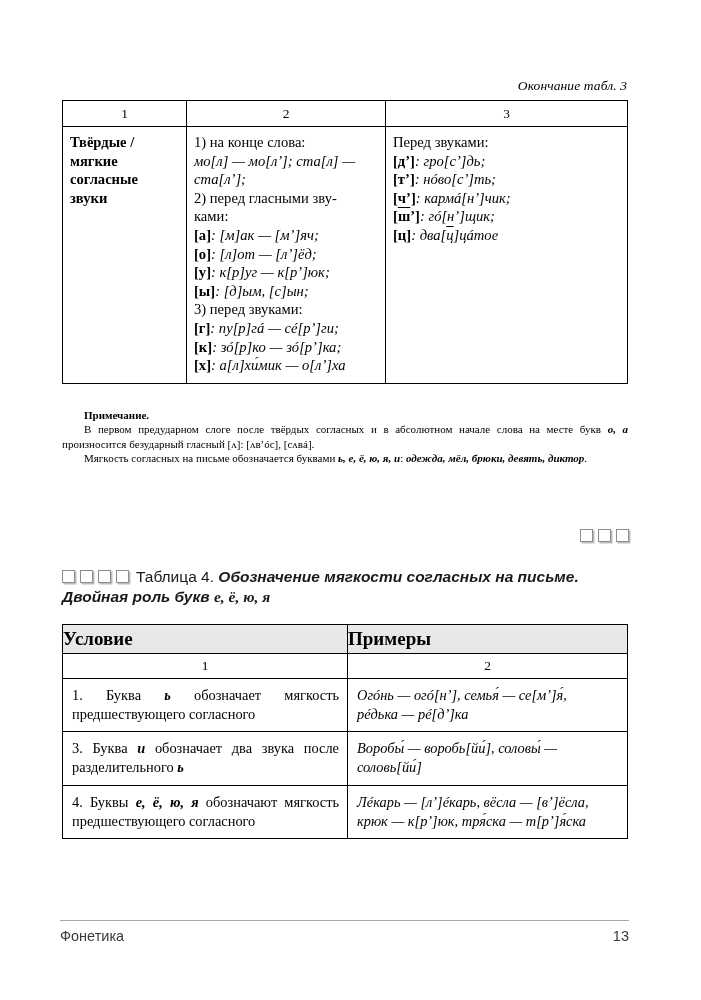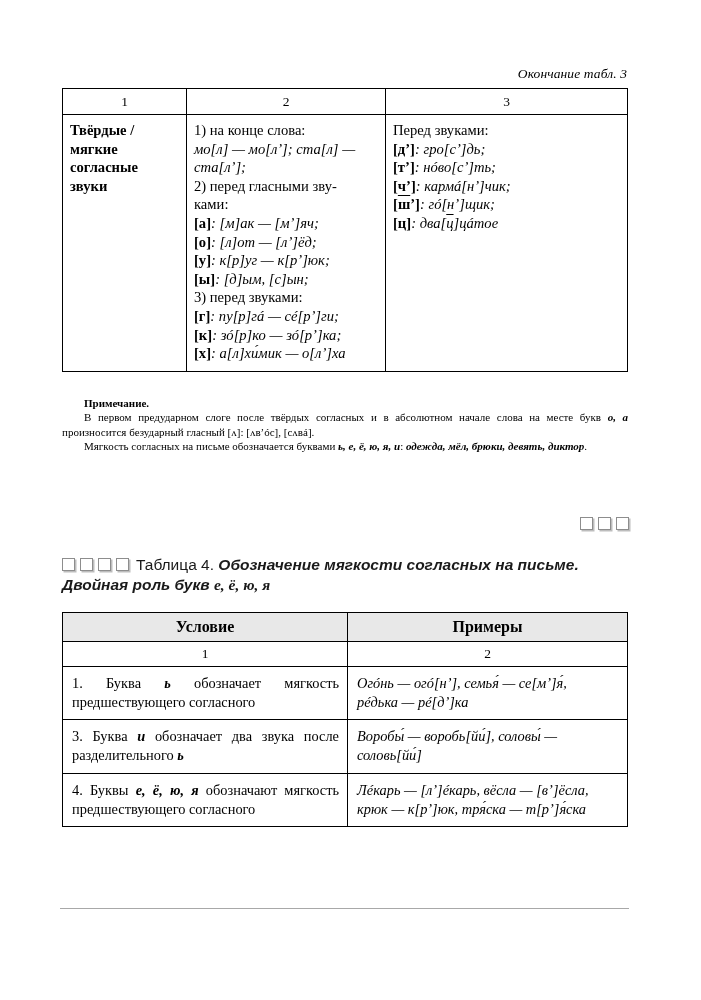--- a/index.html
+++ b/index.html
@@ -11,21 +11,21 @@
   body {
     width: 701px;
     height: 1000px;
     position: relative;
     font-family: "Liberation Serif", "DejaVu Serif", serif;
     color: #000000;
     overflow: hidden;
   }
   .page {
     position: absolute;
-    left: 0; top: 0;
+    left: 0; top: 12px;
     width: 701px;
     height: 752px;
     box-sizing: border-box;
   }
 
   
   .b  { font-weight: bold; }
   .i  { font-style: italic; }
   .bi { font-weight: bold; font-style: italic; }
   .ovl { text-decoration: overline; }
@@ -137,23 +137,23 @@
   }
 
   
   .tbl4 {
     left: 62px;
     top: 612px;
     width: 565px;
   }
   .tbl4 .hdr {
     background: #e8e8e8;
-    text-align: center;
+    text-align: left;
     font-weight: bold;
-    font-size: 16px;
+    font-size: 19px;
     height: 28px;
     vertical-align: middle;
   }
   .tbl4 .colnum {
     text-align: center;
     font-size: 13.5px;
     height: 24px;
     vertical-align: middle;
   }
   .tbl4 .cell {
@@ -299,14 +299,18 @@
         <td class="cell cond"><span>4. Буквы </span><span class="bi">е, ё, ю, я</span><span> обозначают мягкость предшествующего согласного</span></td>
         <td class="cell ex">
           <span class="line">Лéкарь — [л’]éкарь, вёсла — [в’]ёсла,</span>
           <span class="line">крюк — к[р’]юк, тря́ска — т[р’]я́ска</span>
         </td>
       </tr>
     </tbody>
   </table>
 
   <div class="footer-rule"></div>
+  <div class="footer">
+    <span>Фонетика</span>
+    <span>13</span>
+  </div>
 
 </div>
 
 </body></html>

